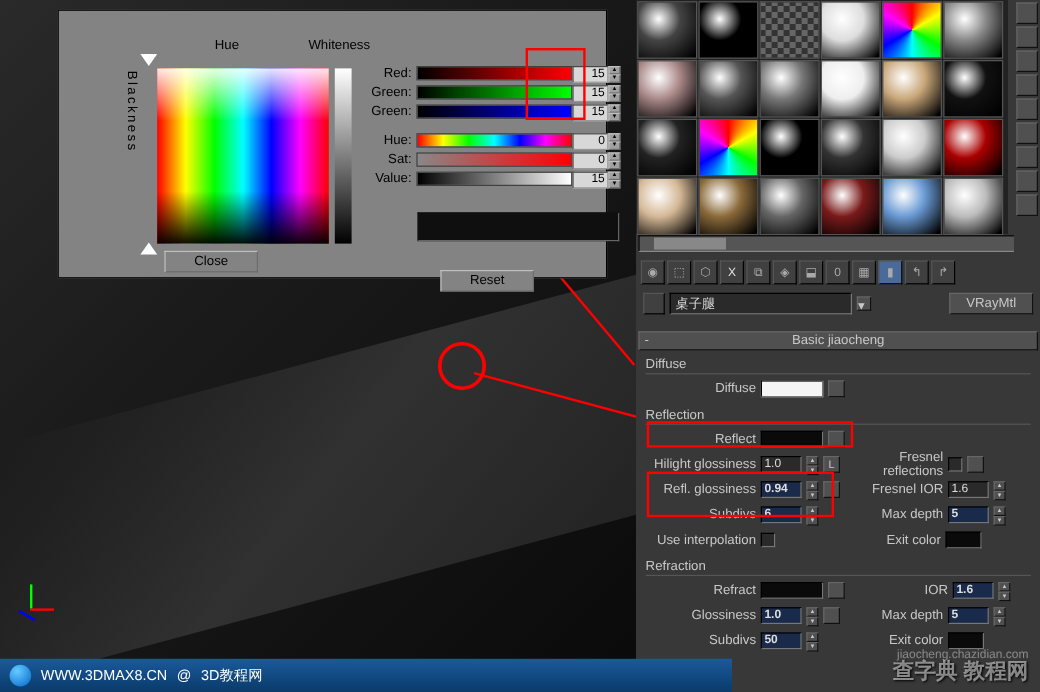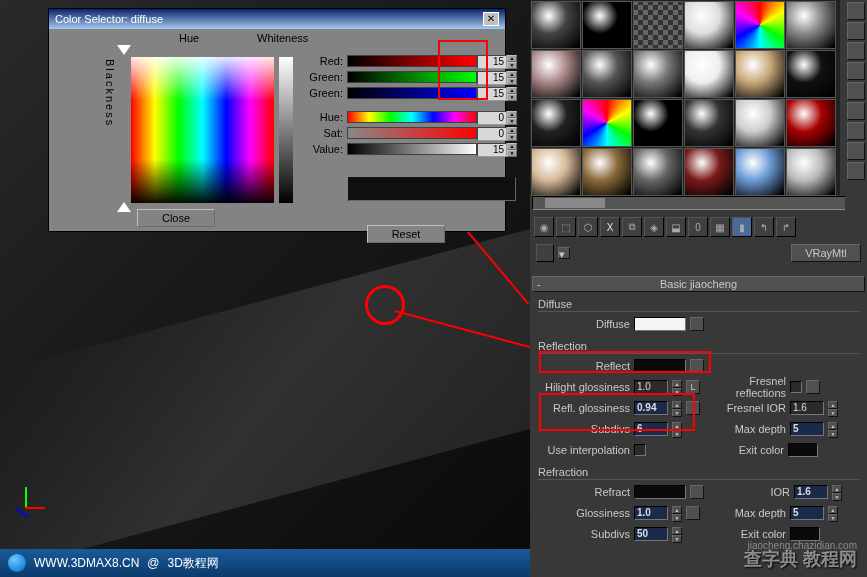--- a/index.html
+++ b/index.html
@@ -88,45 +88,41 @@
 .num-input.blue { background: #1a2a4a; font-weight: bold; }
 .num-spin { width: 10px; height: 14px; display: flex; flex-direction: column; }
 .num-spin span { flex: 1; background: #505050; border: 1px outset #666; font-size: 5px; text-align: center; }
 .map-btn { width: 14px; height: 14px; background: #505050; border: 1px outset #666; }
 .checkbox { width: 12px; height: 12px; background: #2a2a2a; border: 1px inset #222; }
 .small-swatch { width: 30px; height: 14px; background: #0a0a0a; border: 1px inset #222; }
 
 .red-box-reflect { position: absolute; left: 539px; top: 351px; width: 172px; height: 22px; border: 2px solid #f00; }
 .red-box-params { position: absolute; left: 539px; top: 393px; width: 156px; height: 38px; border: 2px solid #f00; }
 
-.footer { position: absolute; left: 0; bottom: 0; width: 530px; height: 28px; background: linear-gradient(#1a5a9a, #0a3a6a); display: flex; align-items: center; padding: 0 8px; gap: 8px; color: #fff; font-size: 12px; }
+.footer { position: absolute; left: 0; bottom: 0; width: 610px; height: 28px; background: linear-gradient(#1a5a9a, #0a3a6a); display: flex; align-items: center; padding: 0 8px; gap: 8px; color: #fff; font-size: 12px; }
 .footer-logo { width: 18px; height: 18px; border-radius: 50%; background: radial-gradient(circle at 35% 30%, #6cf, #06c); }
 .watermark { position: absolute; right: 10px; bottom: 6px; font-size: 18px; color: rgba(255,255,255,0.5); font-weight: bold; text-shadow: 1px 1px 2px #000; }
 .watermark-sub { position: absolute; right: 10px; bottom: 26px; font-size: 10px; color: rgba(255,255,255,0.4); }
 </style>
 </head>
 <body>
 
 <div class="viewport">
   <div class="axis-gizmo">
     <div class="x"></div>
       <div class="y"></div>
       <div class="z"></div>
   </div>
 </div>
 
 <div class="red-circle"></div>
 <div class="red-line1"></div>
 <div class="red-line2"></div>
 
 <div class="color-dialog">
-  <div class="dlg-title">
-    <span>Color Selector: diffuse</span>
-    <span class="dlg-close">✕</span>
-  </div>
   <div class="dlg-body">
     <span class="hue-label">Hue</span>
     <span class="white-label">Whiteness</span>
     <span class="black-label">Blackness</span>
     <div class="arrow-white"></div>
     <div class="arrow-white2"></div>
     <div class="hue-box"></div>
     <div class="val-strip"></div>
 
     <div class="slider-row" style="left:248px; top:46px;">
@@ -241,20 +237,21 @@
     <div class="tool-btn">⬓</div>
     <div class="tool-btn">0</div>
     <div class="tool-btn">▦</div>
     <div class="tool-btn active">▮</div>
     <div class="tool-btn">↰</div>
     <div class="tool-btn">↱</div>
   </div>
 
   <div class="name-row">
     <div class="pick"></div>
+    <input class="name-input" value="桌子腿" style="">
     <div style="width:12px;height:12px;border:1px outset #666;background:#505050">▾</div>
     <div style="flex:1"></div>
     <div class="type-btn">VRayMtl</div>
   </div>
 
   <div class="rollout" style="top:276px;">
     <div class="rollout-header">
       <span class="minus">-</span>
       <span>Basic jiaocheng</span>
     </div>

